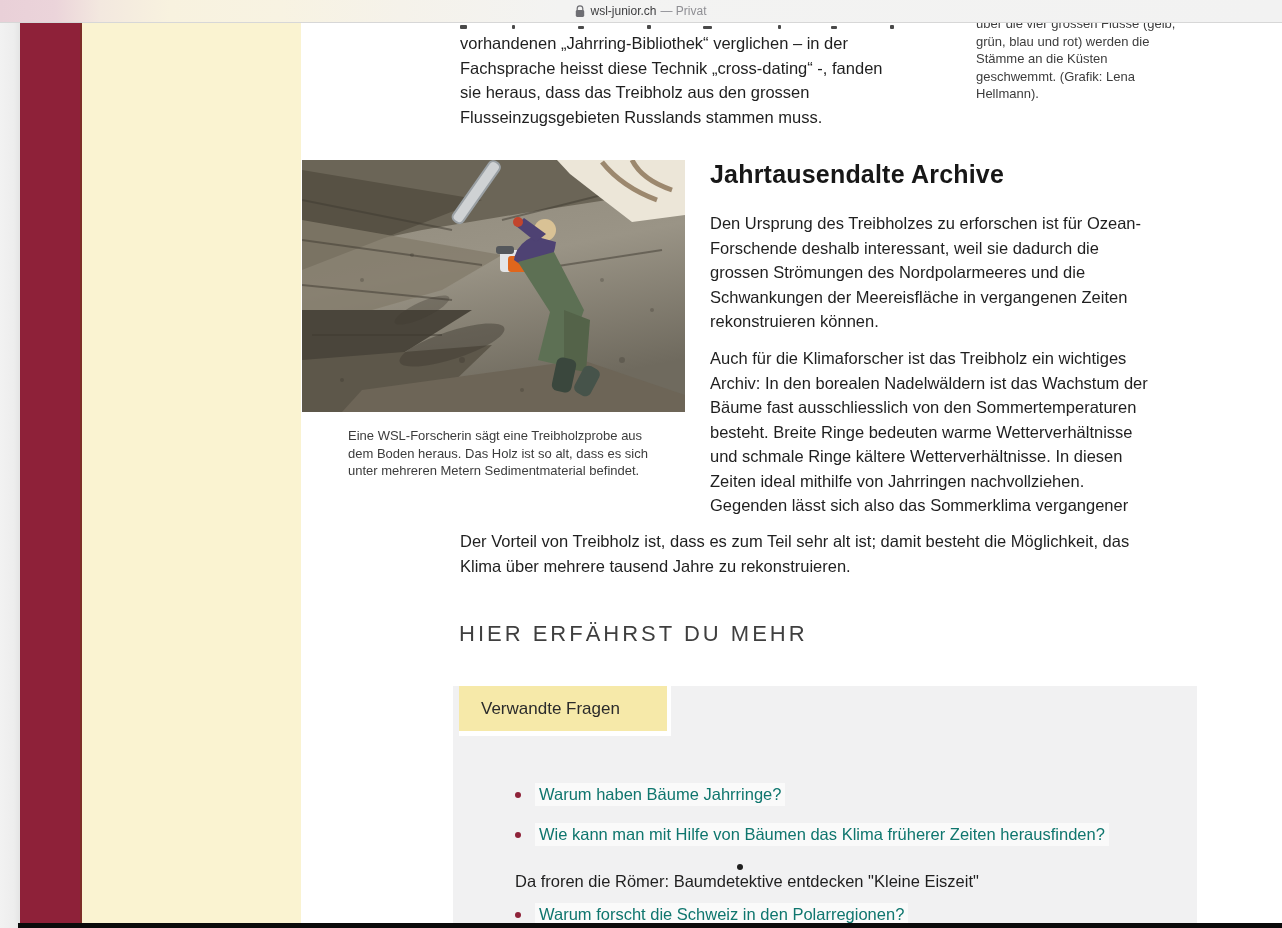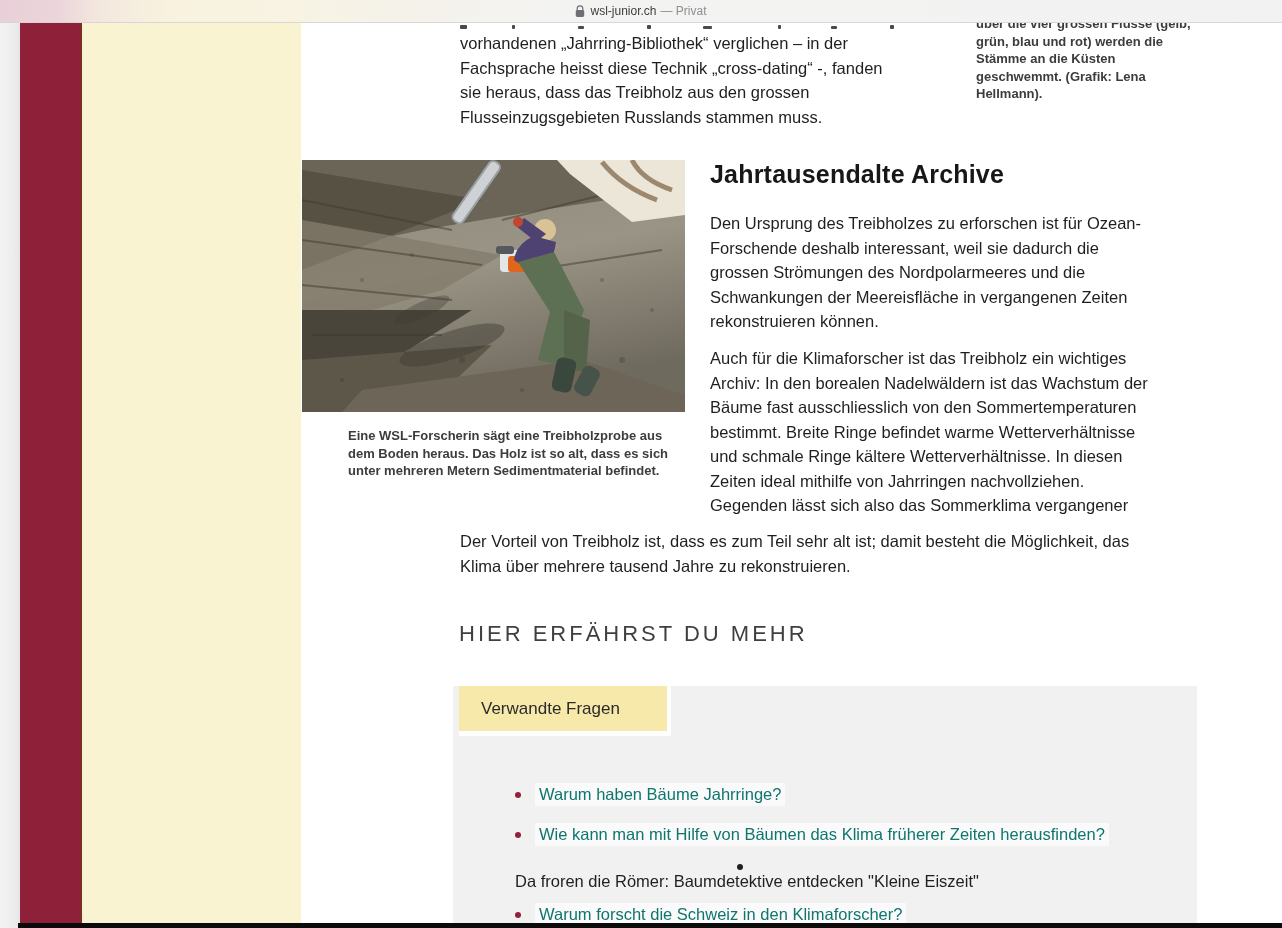--- a/index.html
+++ b/index.html
@@ -26,21 +26,21 @@
     background:linear-gradient(90deg,#f2f2f2 0,#ededed 14px,#e4e4e4 20px);}
   .stripe-maroon{position:absolute;left:20px;top:22px;width:60px;height:906px;
     border-right:2px solid #7d2d27;}
   .stripe-cream{position:absolute;left:82px;top:22px;width:219px;height:906px;}
   .blackbar{position:absolute;left:18px;right:0;bottom:0;height:5px;background:#0b0b0b;z-index:60;}
   
   .ln{white-space:pre;}
   .body-text{position:absolute;color:#1f1f1f;font-size:16.5px;}
   .body-text .ln{line-height:24.5px;height:24.5px;}
   .small-text{position:absolute;color:#3c3c3c;font-size:13px;}
-  .small-text .ln{line-height:17.5px;height:17.5px;font-weight:bold;}
+  .small-text .ln{line-height:17.5px;height:17.5px;}
   
   .fragments{position:absolute;left:460px;top:24px;width:450px;height:5px;}
   .fragments i{position:absolute;bottom:0;height:4px;background:#4a4a4a;border-radius:1px;}
   .fragments i:nth-child(1){left:0;width:7px;}
   .fragments i:nth-child(2){left:52px;width:3px;}
   .fragments i:nth-child(3){left:118px;width:6px;height:3px;}
   .fragments i:nth-child(4){left:187px;width:4px;}
   .fragments i:nth-child(5){left:243px;width:9px;height:3px;}
   .fragments i:nth-child(6){left:318px;width:3px;}
   .fragments i:nth-child(7){left:371px;width:6px;height:3px;}
@@ -197,21 +197,21 @@
   <div class="ln">Forschende deshalb interessant, weil sie dadurch die</div>
   <div class="ln">grossen Strömungen des Nordpolarmeeres und die</div>
   <div class="ln">Schwankungen der Meereisfläche in vergangenen Zeiten</div>
   <div class="ln">rekonstruieren können.</div>
 </div>
 
 <div class="body-text para2">
   <div class="ln">Auch für die Klimaforscher ist das Treibholz ein wichtiges</div>
   <div class="ln">Archiv: In den borealen Nadelwäldern ist das Wachstum der</div>
   <div class="ln">Bäume fast ausschliesslich von den Sommertemperaturen</div>
-  <div class="ln">bestimmt. Breite Ringe befindet warme Wetterverhältnisse</div>
+  <div class="ln">besteht. Breite Ringe bedeuten warme Wetterverhältnisse</div>
   <div class="ln">und schmale Ringe kältere Wetterverhältnisse. In diesen</div>
   <div class="ln">Zeiten ideal mithilfe von Jahrringen nachvollziehen.</div>
   <div class="ln">Gegenden lässt sich also das Sommerklima vergangener</div>
 </div>
 
 <div class="body-text para3">
   <div class="ln">Der Vorteil von Treibholz ist, dass es zum Teil sehr alt ist; damit besteht die Möglichkeit, das</div>
   <div class="ln">Klima über mehrere tausend Jahre zu rekonstruieren.</div>
 </div>
 
@@ -229,14 +229,14 @@
 <div class="q-item q-link q2">
   <span class="bullet"></span>
   <span class="q-label">Wie kann man mit Hilfe von Bäumen das Klima früherer Zeiten herausfinden?</span>
 </div>
 <div class="q-item q-plain q3">
   <span class="bullet"></span>
   <span class="q-label">Da froren die Römer: Baumdetektive entdecken "Kleine Eiszeit"</span>
 </div>
 <div class="q-item q-link q4">
   <span class="bullet"></span>
-  <span class="q-label">Warum forscht die Schweiz in den Klimaforscher?</span>
+  <span class="q-label">Warum forscht die Schweiz in den Polarregionen?</span>
 </div>
 
 </body></html>

